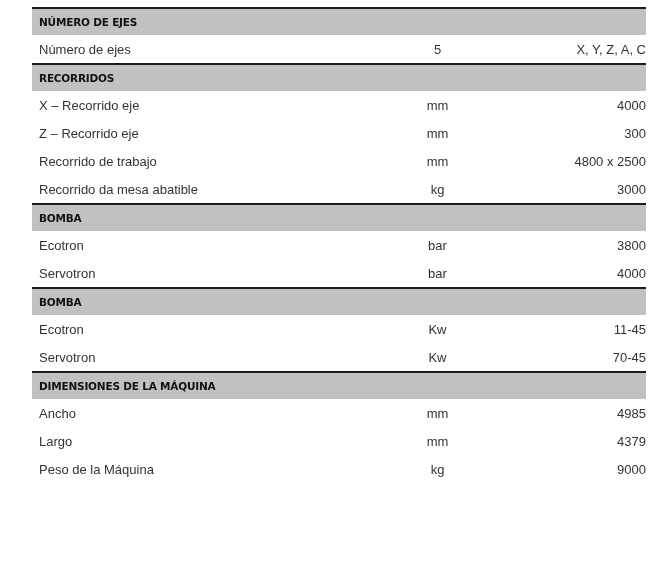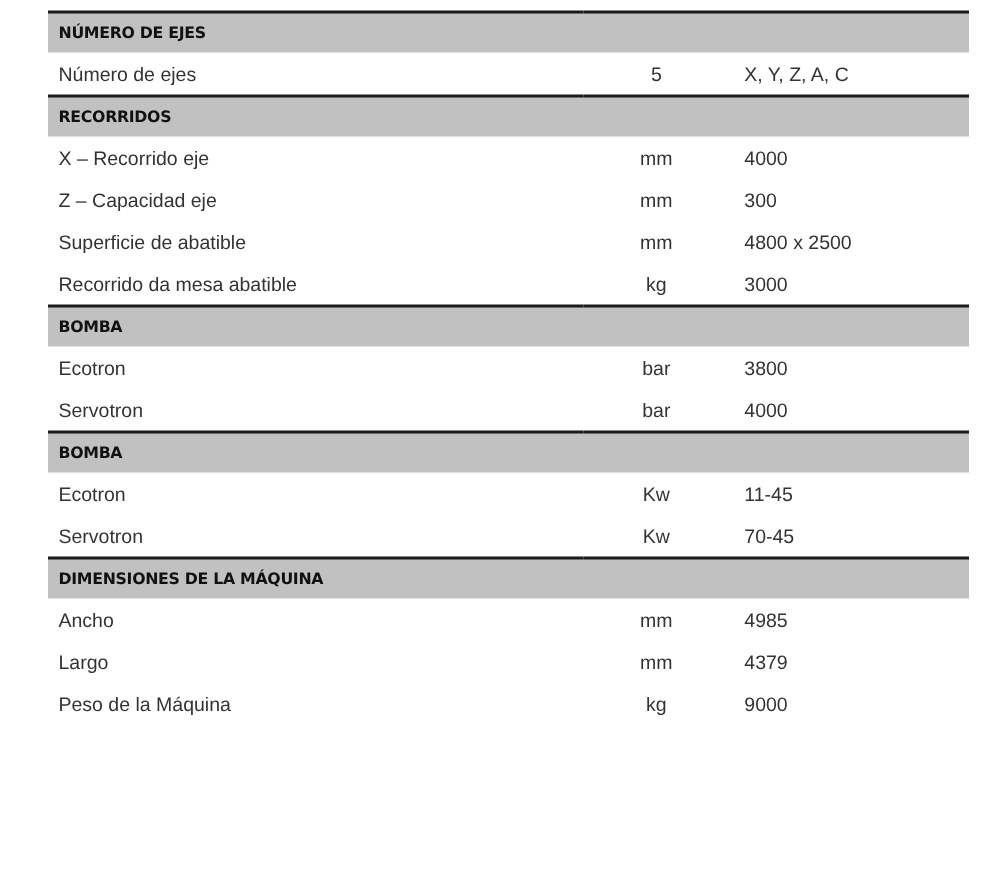--- a/index.html
+++ b/index.html
@@ -16,21 +16,21 @@
     border-top: 2px solid #1a1a1a;
     height: 26px;
   }
   .section-title {
     font-family: "DejaVu Sans", sans-serif;
     font-weight: bold; font-size: 10.5px; color: #111111;
     padding-left: 7px !important; letter-spacing: -0.2px;
   }
   .label { padding-left: 7px !important; font-size: 13px; width: 360px; }
   .unit { text-align: center; font-size: 13px; width: 100px; }
-  .value { text-align: left; font-size: 13px; width: 154px; padding-left: 10px !important; }
+  .value { text-align: right; font-size: 13px; width: 154px; padding-left: 10px !important; }
 </style>
 </head>
 <body>
 
 <table class="spec-table">
   <tbody>
 
     <tr class="section-row">
       <td class="section-title" colspan="3">NÚMERO DE EJES</td>
     </tr>
@@ -42,27 +42,27 @@
 
     <tr class="section-row">
       <td class="section-title" colspan="3">RECORRIDOS</td>
     </tr>
     <tr>
       <td class="label">X – Recorrido eje</td>
       <td class="unit">mm</td>
       <td class="value">4000</td>
     </tr>
     <tr>
-      <td class="label">Z – Capacidad eje</td>
+      <td class="label">Z – Recorrido eje</td>
       <td class="unit">mm</td>
       <td class="value">300</td>
     </tr>
 
     <tr>
-      <td class="label">Superficie de abatible</td>
+      <td class="label">Recorrido de trabajo</td>
       <td class="unit">mm</td>
       <td class="value">4800 x 2500</td>
     </tr>
     <tr>
       <td class="label">Recorrido da mesa abatible</td>
       <td class="unit">kg</td>
       <td class="value">3000</td>
     </tr>
 
     <tr class="section-row">

